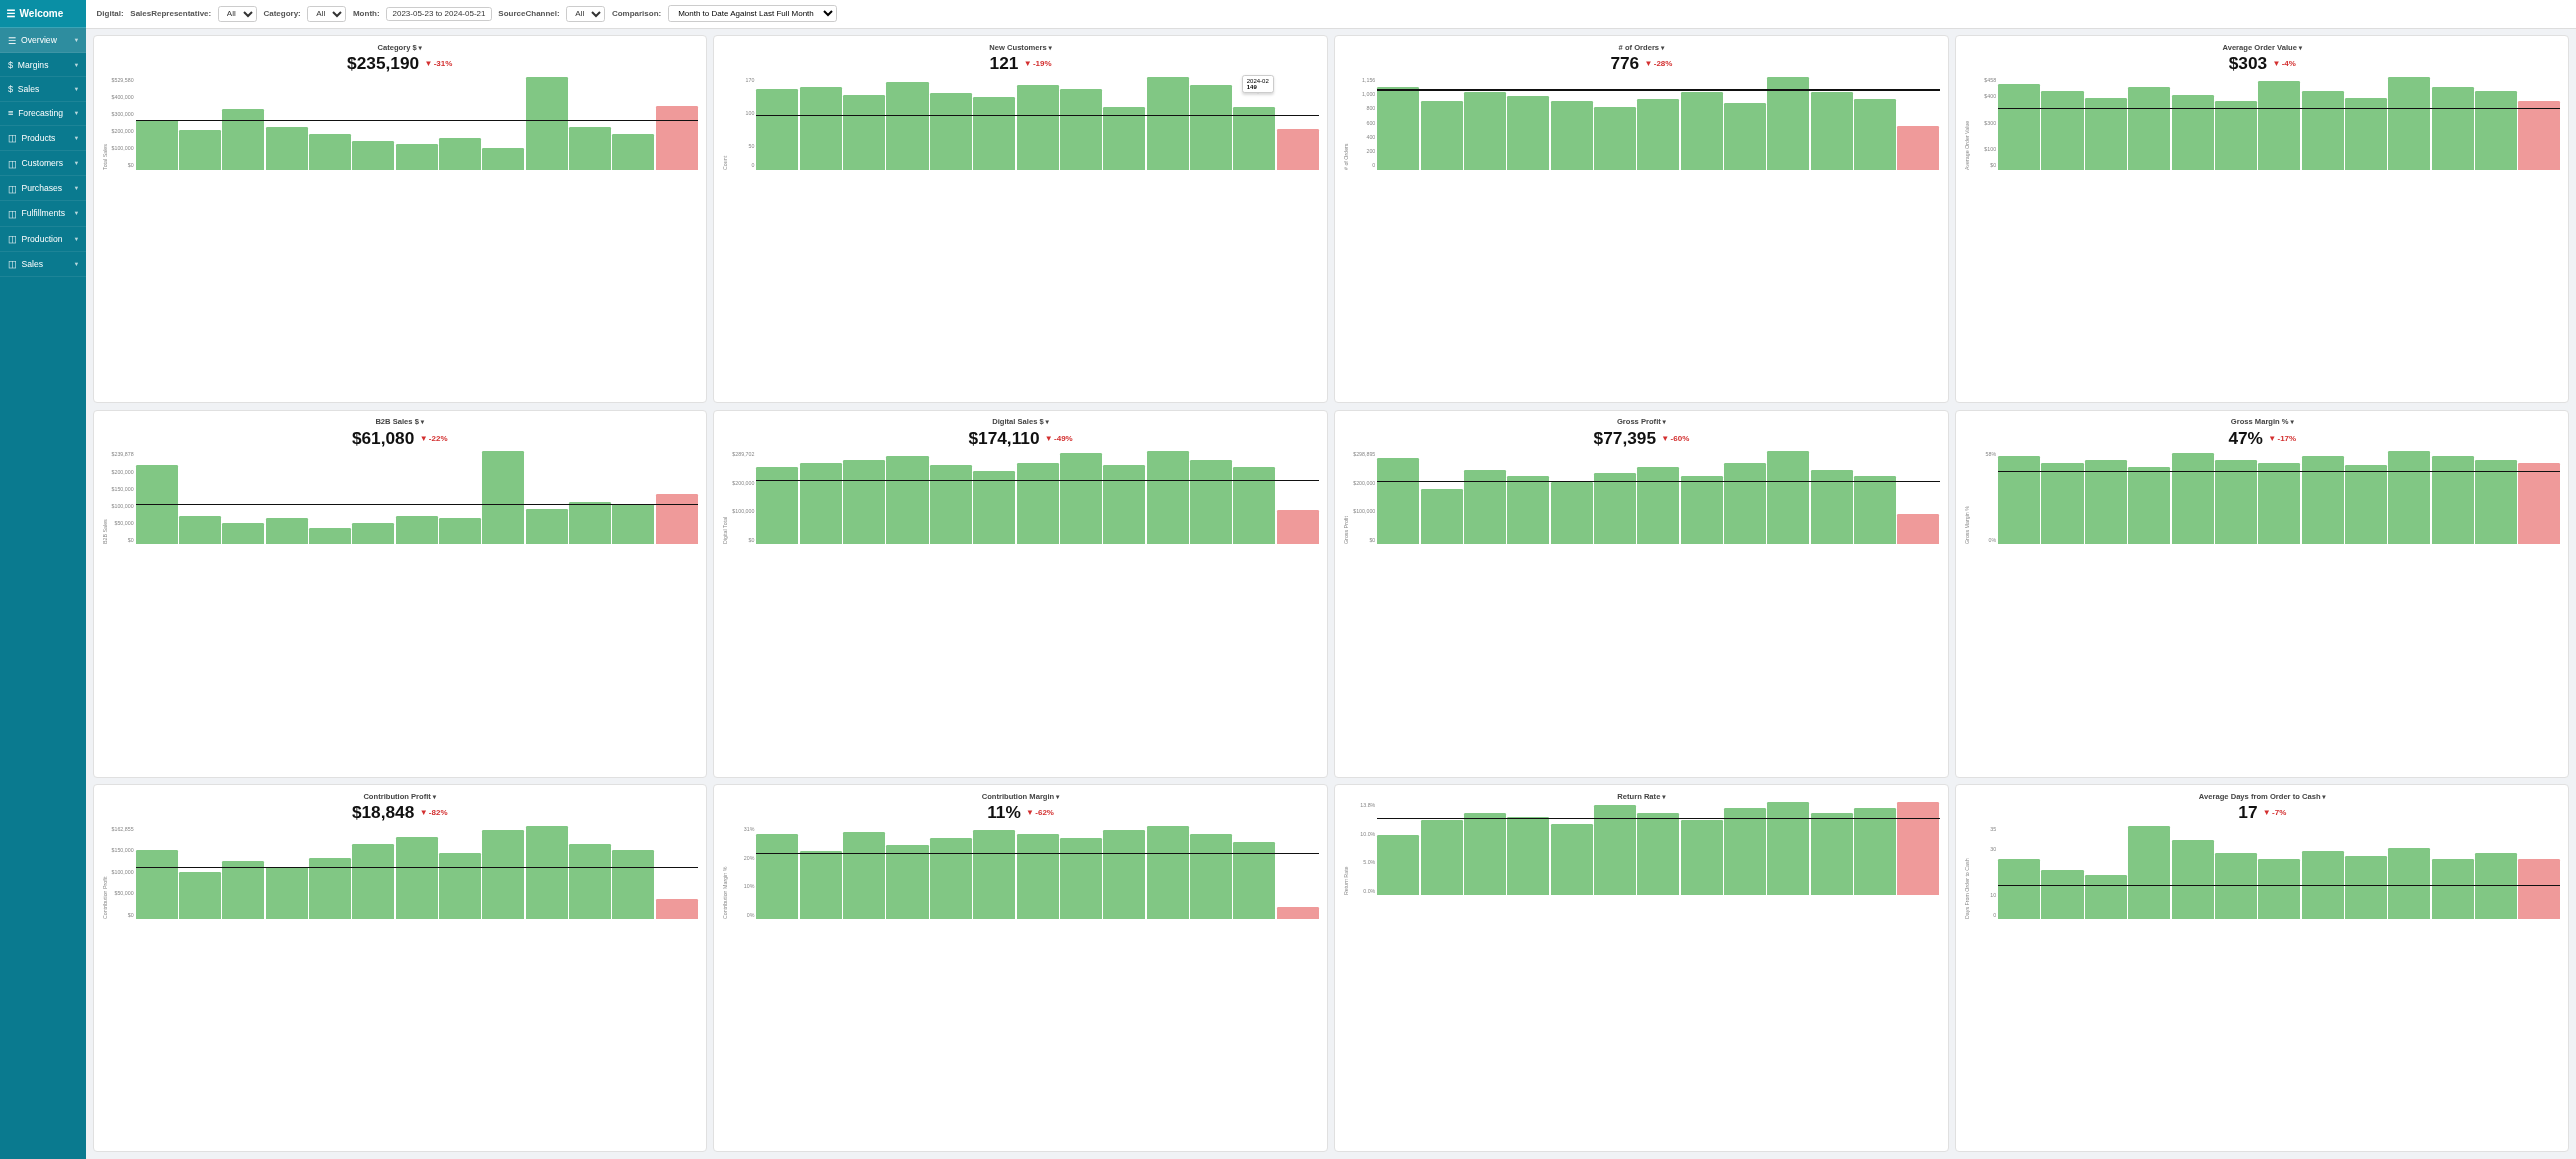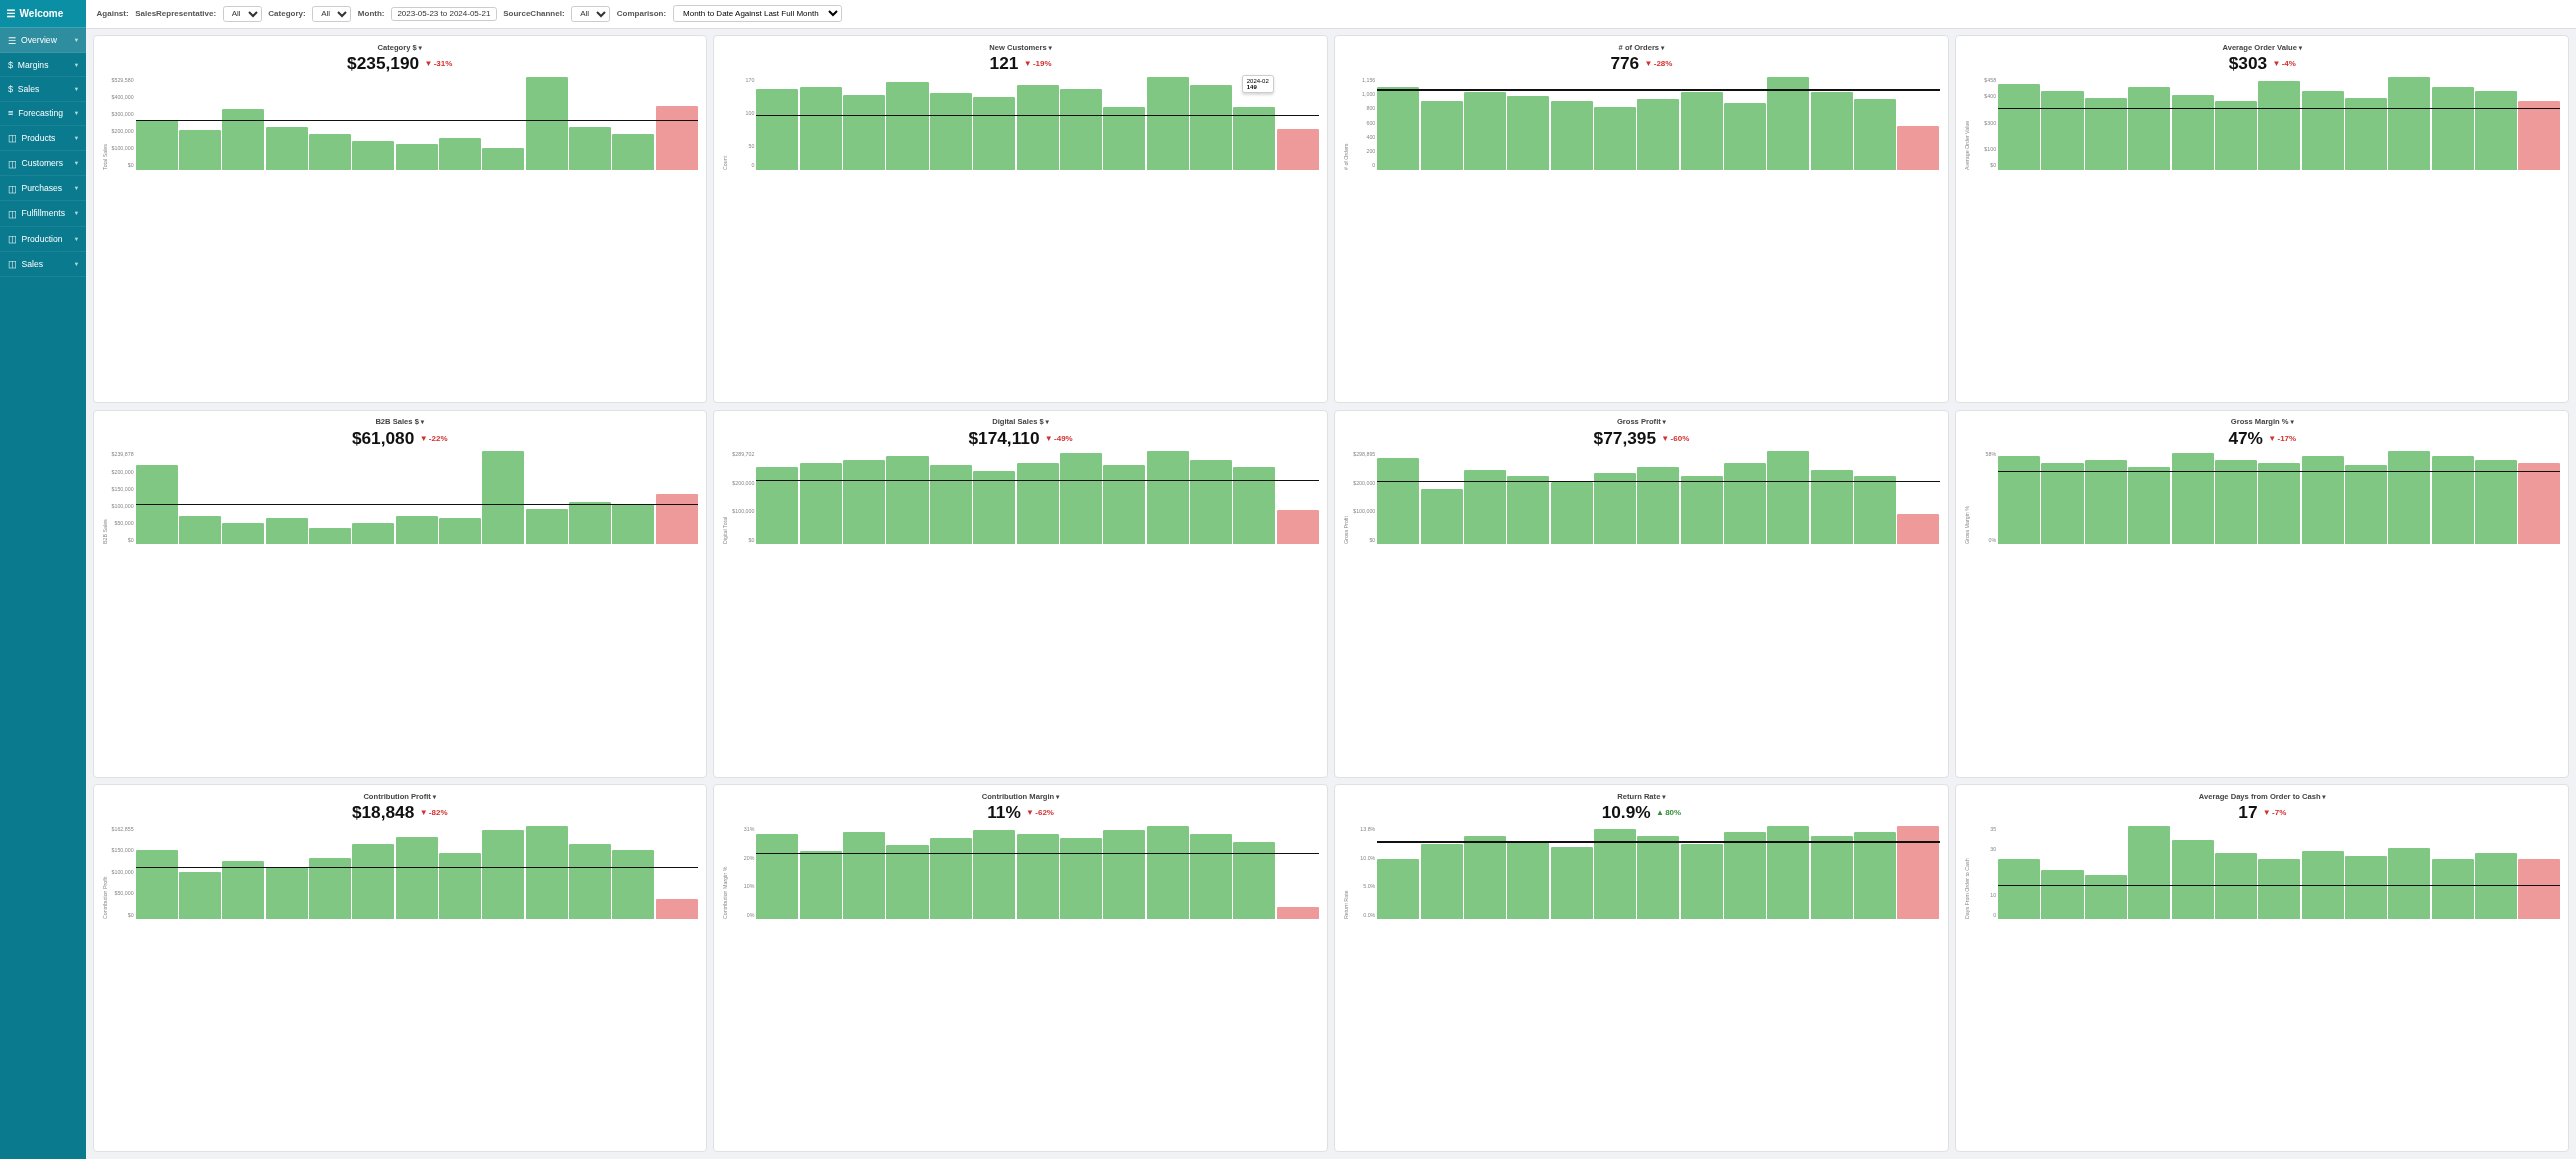--- a/index.html
+++ b/index.html
@@ -270,21 +270,21 @@
     <div class="sidebar-item">
     <span class="sidebar-icon">◫</span>
     <span>Sales</span>
     <span class="sidebar-arrow">▾</span>
   </div>
   </nav>
 
 <div id="main">
 
   <div id="filterbar">
-    <span class="filter-label">Against:</span>
+    <span class="filter-label">Digital:</span>
     <span class="filter-label">SalesRepresentative:</span>
     <select class="filter-select"><option>All</option></select>
     <span class="filter-label">Category:</span>
     <select class="filter-select"><option>All</option></select>
     <span class="filter-label">Month:</span>
     <button class="filter-value">2023-05-23 to 2024-05-21</button>
     <span class="filter-label">SourceChannel:</span>
     <select class="filter-select"><option>All</option></select>
     <span class="filter-label">Comparison:</span>
     <select class="comparison-select">
@@ -685,27 +685,20 @@
               <div class="bar green" style="height:83%; flex:1;"></div>
               <div class="bar pink" style="height:13%; flex:1;"></div>
           <div class="average-line" style="bottom:70%;"></div>
 
         </div>
       </div>
     </div>
   </div>
       <div class="kpi-card">
     <div class="kpi-title">Return Rate</div>
-    <div class="kpi-value-row">
-      <span class="kpi-value">10.9%</span>
-      <span class="kpi-change up">
-        <span>▲</span>
-        <span>80%</span>
-      </span>
-    </div>
     <div class="chart-wrapper">
       <div class="chart-rotated-label">Return Rate</div>
       <div class="y-axis">
         <span>13.8%</span>
             <span>10.0%</span>
             <span>5.0%</span>
             <span>0.0%</span>
       </div>
       <div class="chart-area">
         <div class="bars-container">

